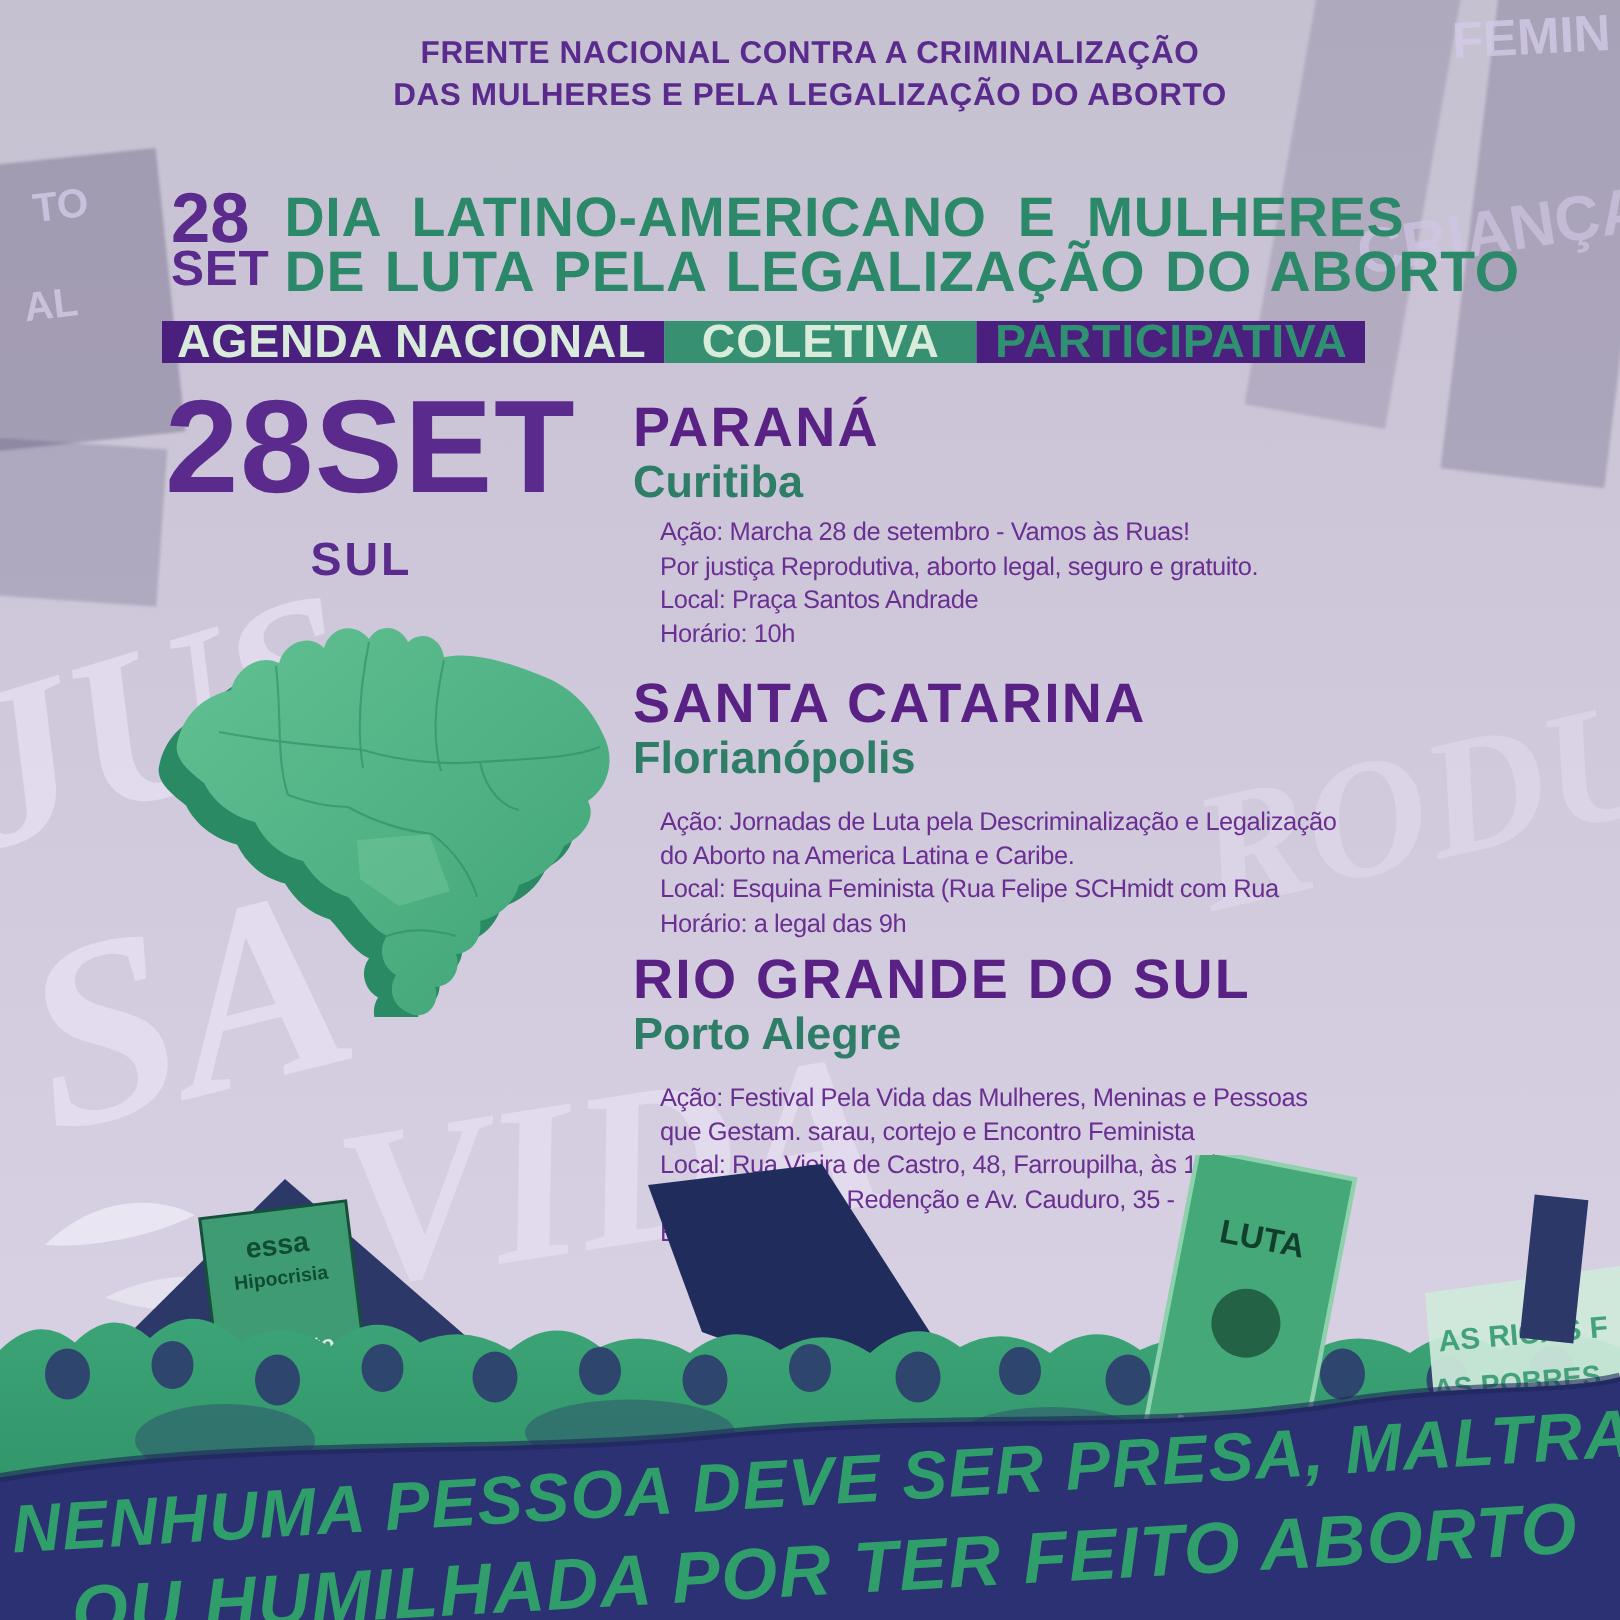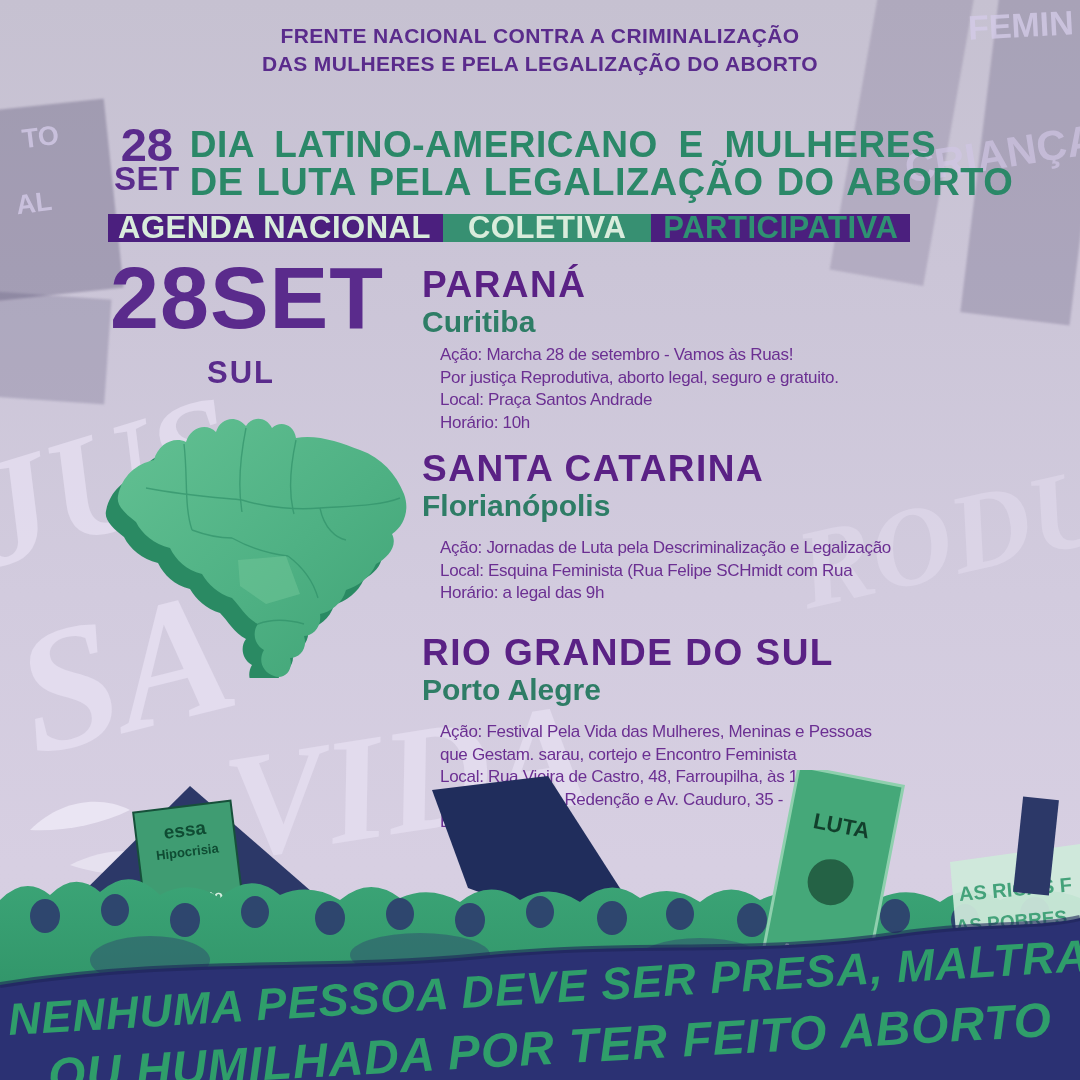--- a/index.html
+++ b/index.html
@@ -26,21 +26,21 @@
   }
   .sw-jus{left:-28px;top:405px;font-size:150px;transform:rotate(-17deg);opacity:.85;}
   .sw-sa{left:18px;top:585px;font-size:175px;transform:rotate(-14deg);opacity:.9;}
   .sw-vida{left:225px;top:705px;font-size:150px;transform:rotate(-9deg);opacity:.85;}
   .sw-rodu{left:795px;top:480px;font-size:112px;transform:rotate(-13deg);opacity:.5;}
   
   .header{position:absolute;z-index:2;top:22px;left:0;right:0;text-align:center;
     color:#5a2b8c;font-weight:800;font-size:21px;line-height:1.35;letter-spacing:.4px;}
   
   .title-block{position:absolute;z-index:2;top:126px;left:114px;display:flex;gap:10px;align-items:flex-start;}
-  .date-stack{color:#5a2b8c;font-weight:800;text-align:center;line-height:.82;}
+  .date-stack{color:#5a2b8c;font-weight:800;text-align:left;line-height:.82;}
   .date-day{font-size:47px;}
   .date-month{font-size:33px;letter-spacing:.5px;}
   .title-green{color:#2b8868;font-weight:800;font-size:37px;line-height:1.0;letter-spacing:.5px;}
   .tg1{word-spacing:10px;}
   .tg2{font-size:38px;word-spacing:2px;}
   
   .banner{position:absolute;z-index:2;top:214px;left:108px;display:flex;height:28px;
     font-weight:800;font-size:31px;letter-spacing:.5px;}
   .seg{display:flex;align-items:center;}
   .seg-agenda{background:#4b1f7e;color:#d9ecdc;padding:0 12px 0 10px;}
@@ -155,20 +155,21 @@
         <div class="dline">Local: Praça Santos Andrade</div>
         <div class="dline">Horário: 10h</div>
       </div>
     </div>
 
     <div class="section sec2">
       <div class="state">SANTA CATARINA</div>
       <div class="city">Florianópolis</div>
       <div class="details gap">
         <div class="dline">Ação: Jornadas de Luta pela Descriminalização e Legalização</div>
+        <div class="dline">do Aborto na America Latina e Caribe.</div>
         <div class="dline">Local: Esquina Feminista (Rua Felipe SCHmidt com Rua</div>
         <div class="dline">Horário: a legal das 9h</div>
       </div>
     </div>
 
     <div class="section sec3">
       <div class="state">RIO GRANDE DO SUL</div>
       <div class="city">Porto Alegre</div>
       <div class="details gap">
         <div class="dline">Ação: Festival Pela Vida das Mulheres, Meninas e Pessoas</div>

